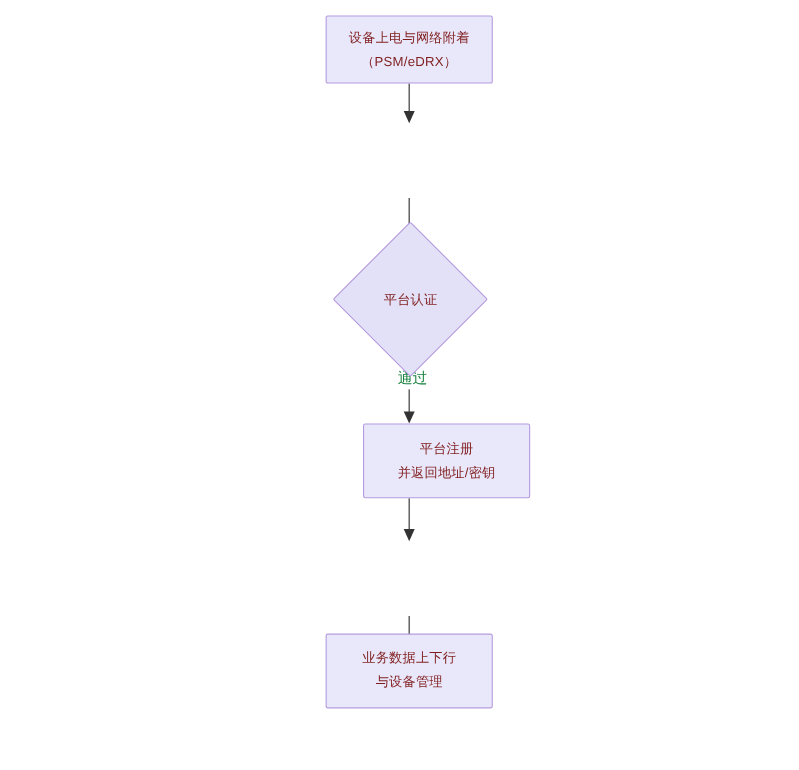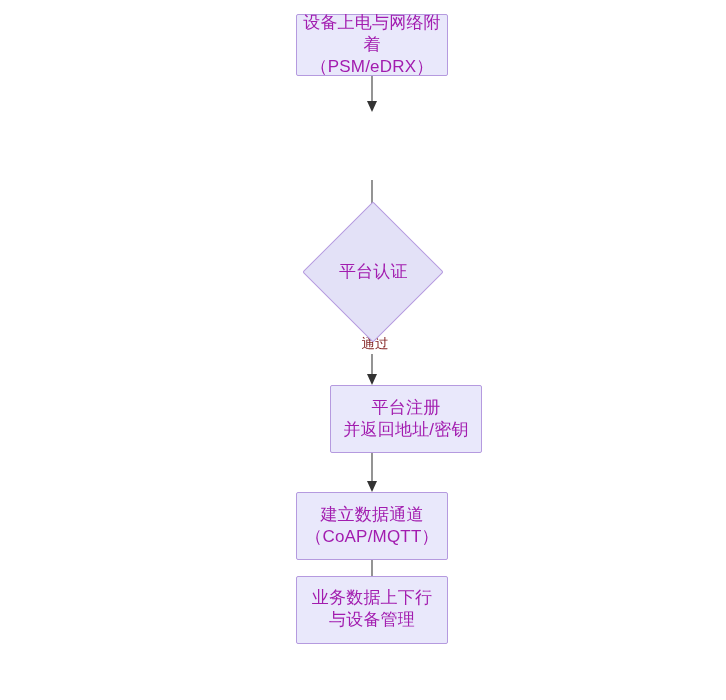--- a/index.html
+++ b/index.html
@@ -40,22 +40,22 @@
   }
 
   .decision-node {
     background: #e3e1f7;
     border: 1.4px solid #b59adf;
     transform: rotate(45deg);
     border-radius: 2px;
   }
 
   .node-label {
-    color: #a21caf;
-    font-size: 17px;
+    color: #7f1d1d;
+    font-size: 12px;
     line-height: 22px;
     text-align: center;
     white-space: pre-line;
     letter-spacing: 0.2px;
     pointer-events: none;
   }
 
   .decision-node .node-label {
     transform: rotate(-45deg);
   }
@@ -76,21 +76,21 @@
     fill: none;
   }
 
   .edge-arrow {
     fill: #333333;
   }
 
   .edge-label {
     position: absolute;
     background: #ffffff;
-    color: #7f1d1d;
+    color: #15803d;
     font-size: 13.5px;
     line-height: 18px;
     padding: 1px 3px;
     text-align: center;
     white-space: nowrap;
   }
 </style>
 </head>
 <body>
 
@@ -134,23 +134,19 @@
 
   <div class="node decision-node" style="left:323px; top:222px; width:100px; height:100px;">
     <div class="node-label">平台认证</div>
   </div>
 
   <div class="node process-node" style="left:296px; top:385px; width:152px; height:68px;margin-left:34px;">
     <div class="node-label">平台注册
 并返回地址/密钥</div>
   </div>
 
-  <div class="node process-node" style="left:296px; top:492px; width:152px; height:68px;">
-    <div class="node-label">建立数据通道
-（CoAP/MQTT）</div>
-  </div>
 
   <div class="node process-node" style="left:296px; top:576px; width:152px; height:68px;font-family:Liberation Mono, monospace;">
     <div class="node-label">业务数据上下行
 与设备管理</div>
   </div>
 
 </div>
 
 </body></html>

